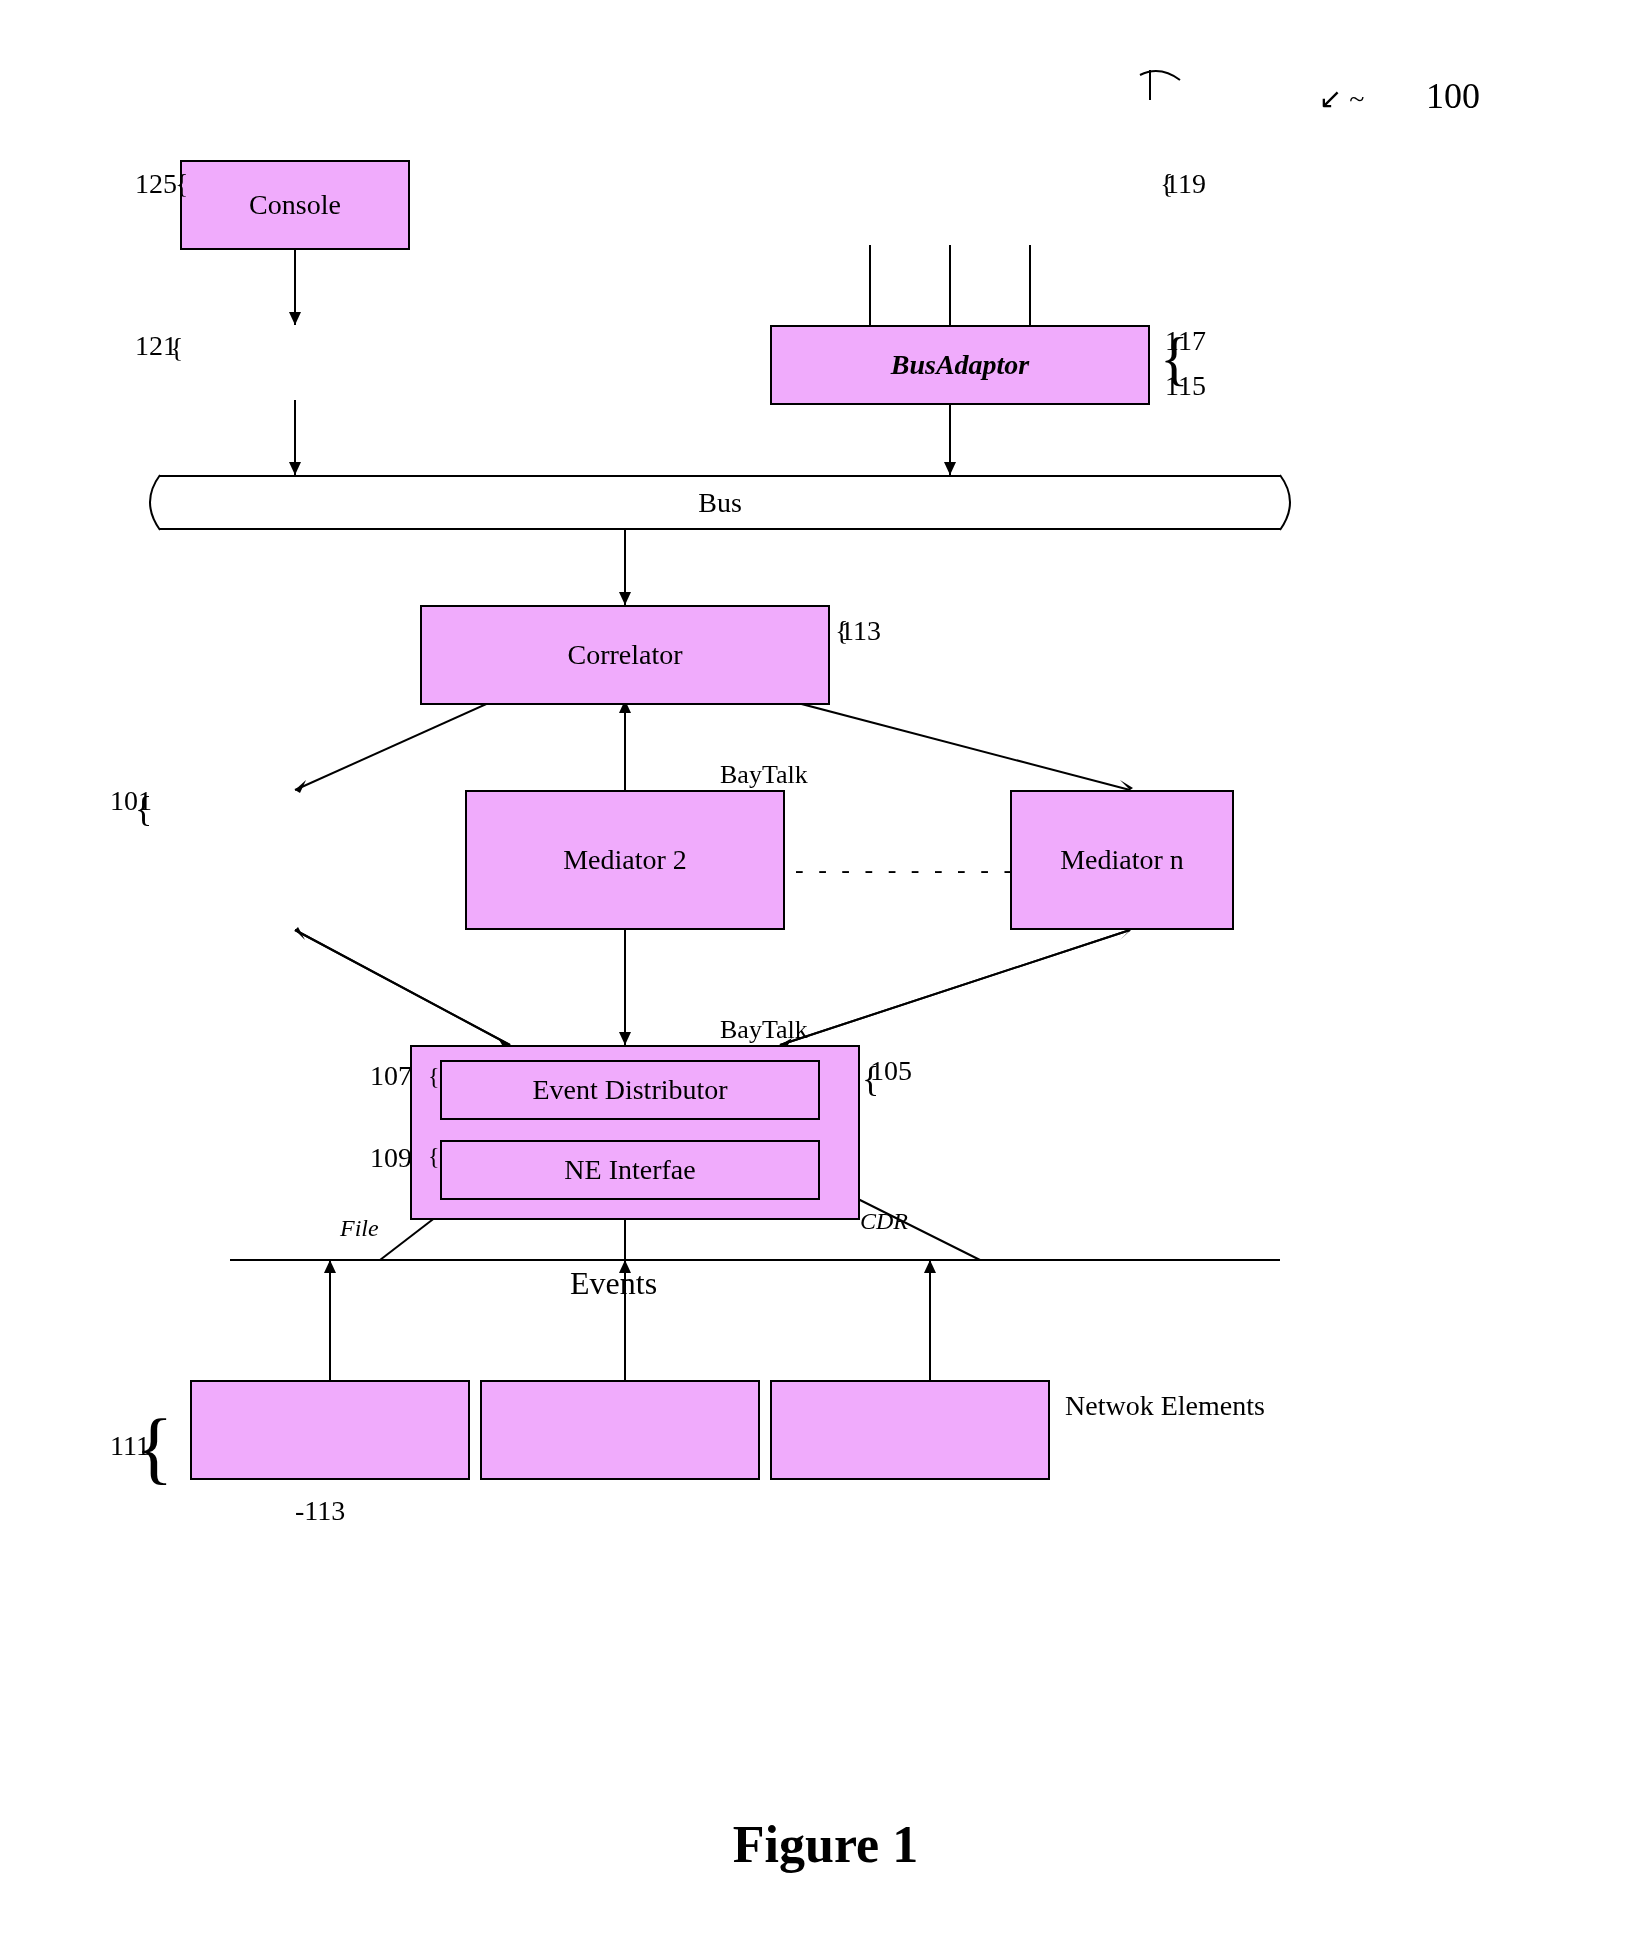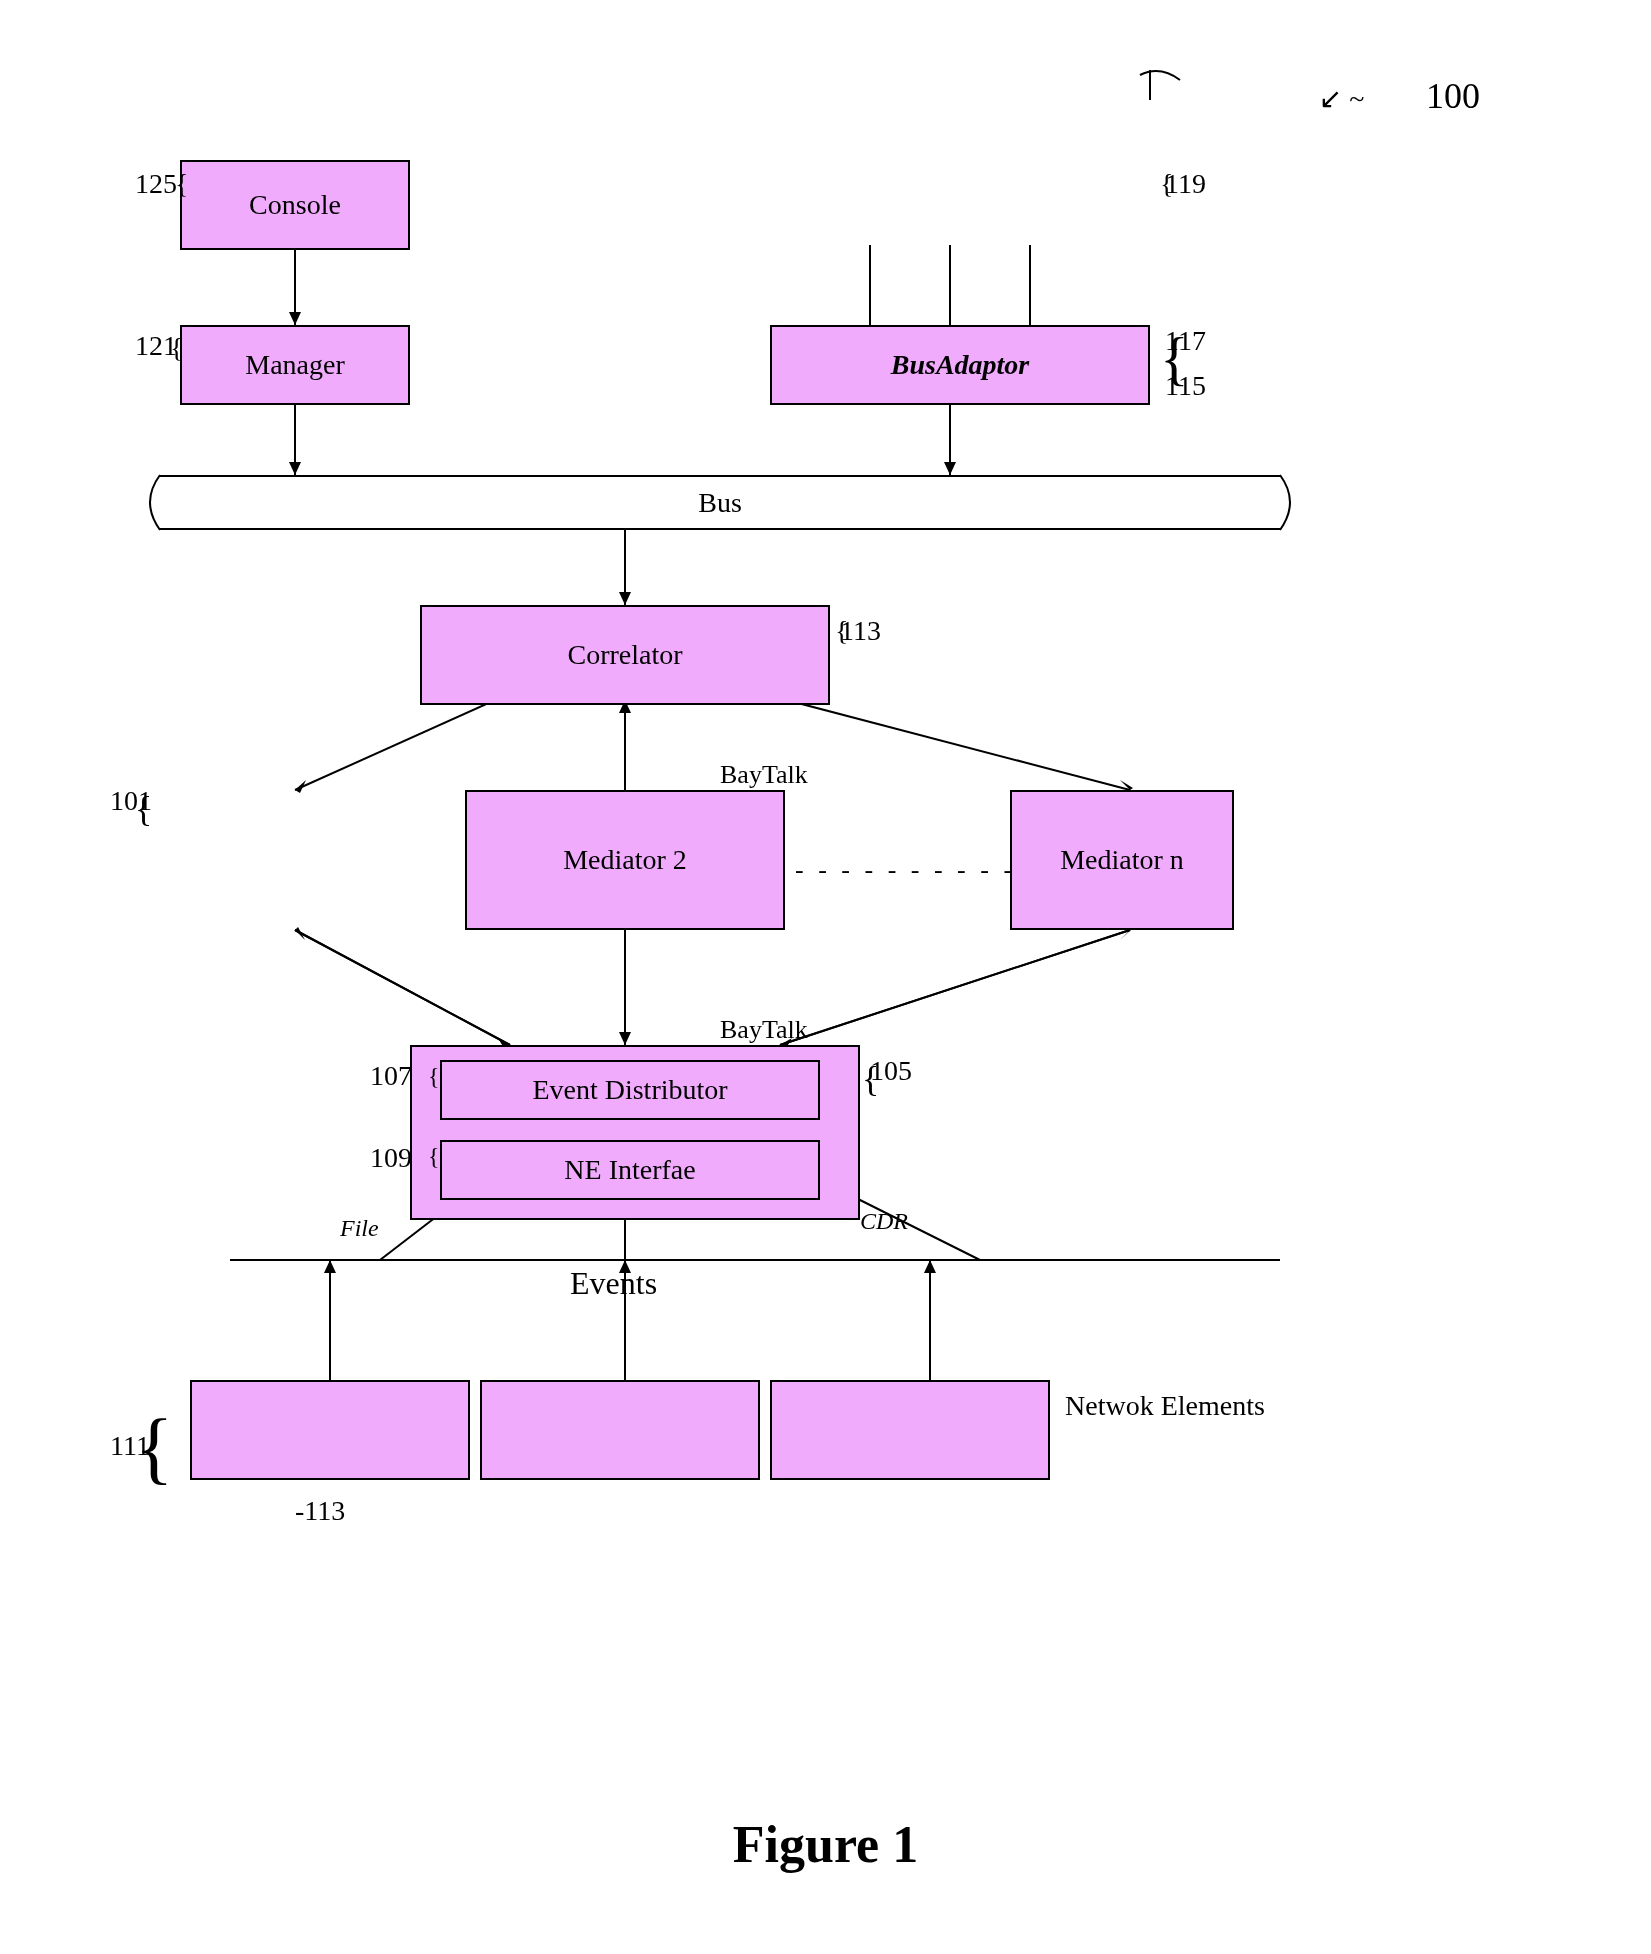--- a/index.html
+++ b/index.html
@@ -141,23 +141,20 @@
   </div>
 
   <div class="ref-label" style="left:55px; top:108px;">125</div>
 
   <div style="position:absolute; left:95px; top:108px; font-size:28px;">{</div>
 
 
   <div class="ref-label" style="left:1085px; top:108px;">119</div>
   <div style="position:absolute; left:1080px; top:108px; font-size:28px; transform:scaleX(-1);">}</div>
 
-  <div class="box" style="left:100px; top:265px; width:230px; height:80px;">
-    <span>Manager</span>
-  </div>
 
   <div class="ref-label" style="left:55px; top:270px;">121</div>
   <div style="position:absolute; left:90px; top:272px; font-size:28px;">{</div>
 
   <div class="box" style="left:690px; top:265px; width:380px; height:80px;">
     <span class="box-italic">BusAdaptor</span>
   </div>
 
   <div class="ref-label" style="left:1085px; top:265px;">117</div>
 

